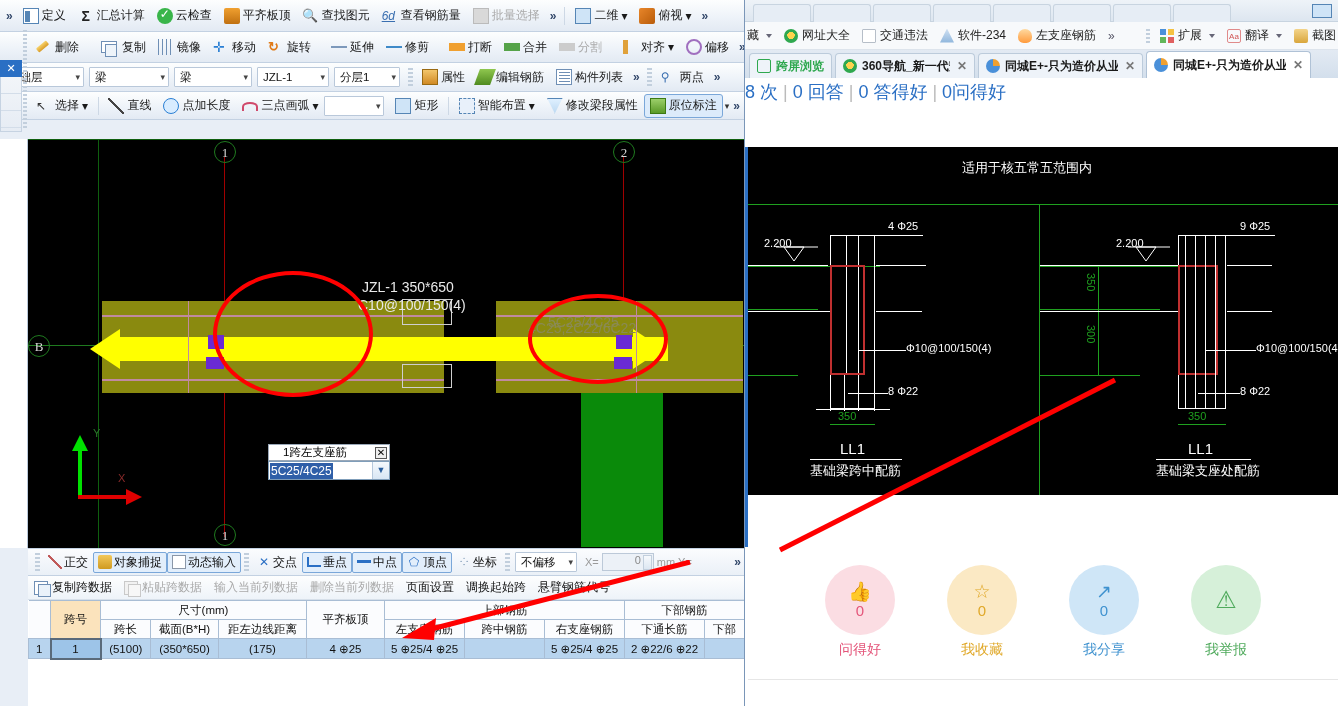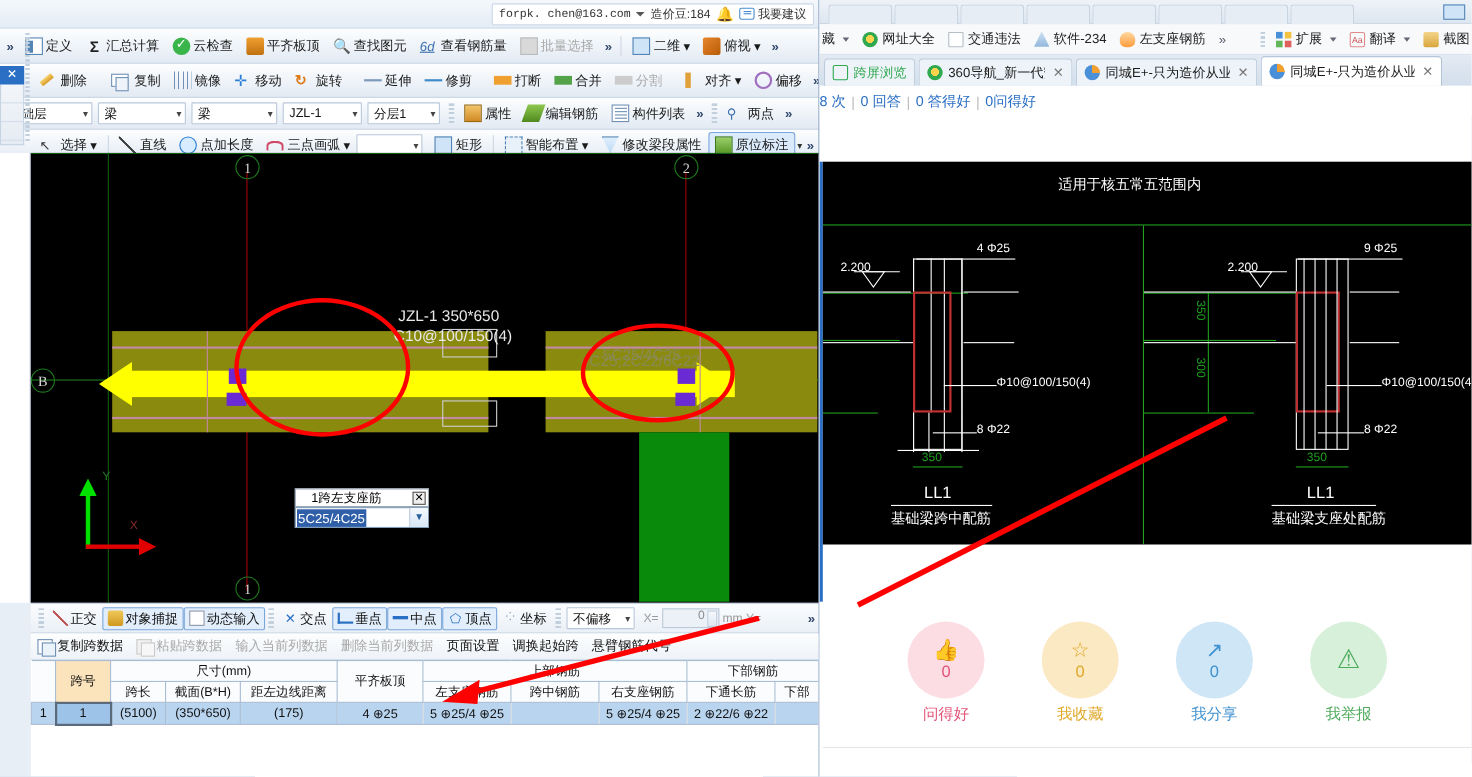--- a/index.html
+++ b/index.html
@@ -241,31 +241,31 @@
      linear-gradient(#63b75a,#63b75a) 0 8px/6px 6px no-repeat,
      linear-gradient(#e06060,#e06060) 8px 8px/6px 6px no-repeat;}
   .bmi-tr{border:1px solid #e08a8a;color:#d05555;font-size:8px;text-align:center;line-height:13px;border-radius:2px;}
   .bmi-shot{background:linear-gradient(#f3d48a,#d9a63c);border-radius:2px;}
   .bm-caret{width:0;height:0;border-left:3.5px solid transparent;border-right:3.5px solid transparent;border-top:4px solid #667;margin-left:3px;}
   .bm-dots{width:4px;height:14px;background:repeating-linear-gradient(to bottom,#c2cfdd 0 2px,transparent 2px 4px);margin-right:10px;}
 
   #br-tabs{height:28px;background:linear-gradient(#e3eaf3,#d3dfec);display:flex;align-items:flex-end;padding-left:4px;}
   .tab{height:25px;display:flex;align-items:center;gap:5px;padding:0 7px;
      background:#eef3f9;border:1px solid #bccbdb;border-bottom:none;border-radius:4px 4px 0 0;
-     font-size:12px;color:#1a1a1a;margin-right:3px;max-width:165px;overflow:hidden;white-space:nowrap;}
+     font-size:12px;color:#1a1a1a;margin-right:3px;max-width:165px;overflow:hidden;white-space:nowrap;font-weight:bold;}
   .tab.active{background:#fff;border-color:#b0c2d6;height:27px;}
   .tab .tab-x{color:#777;font-size:12px;margin-left:2px;}
   .tab-ic{width:14px;height:14px;flex:0 0 14px;display:inline-block;}
   .ti-phone{border:1.5px solid #2fa84f;border-radius:2px;}
   .ti-360{background:radial-gradient(circle at 50% 45%,#ffd34d 0 35%,#2fa84f 36% 100%);border-radius:50%;}
   .ti-tc{background:conic-gradient(#f0a030 0 25%,#4a90d9 25% 100%);border-radius:50%;}
   .tab-label{overflow:hidden;text-overflow:clip;}
 
   #br-meta{height:28px;background:#fff;display:flex;align-items:center;
-     padding-left:0px;font-size:13px;color:#2a6fc4;}
+     padding-left:0px;font-size:18px;color:#2a6fc4;}
   #br-meta .sep{color:#bbb;margin:0 5px;}
 
   #br-figure{position:absolute;left:3px;top:147px;width:590px;height:348px;background:#000;overflow:hidden;}
   .fg-line{position:absolute;background:#ffffff;}
   .fg-green{position:absolute;background:#1fa01f;}
   .fg-txt{position:absolute;color:#fff;font-size:11px;font-family:"Liberation Sans",sans-serif;white-space:nowrap;}
   .fg-txt.g{color:#1fa01f;}
   .fg-title{position:absolute;color:#fff;font-size:13px;font-family:"Liberation Serif",serif;white-space:nowrap;}
 
   #br-question{position:absolute;left:3px;top:498px;width:590px;height:40px;
@@ -279,32 +279,20 @@
   .act-num{font-size:15px;line-height:16px;}
   .act-label{margin-top:6px;font-size:14px;}
 
   #br-leftedge{position:absolute;left:0;top:147px;width:3px;height:400px;background:#2a6fc4;}
 </style>
 </head>
 <body>
 
 <div id="cad-app">
 
-  <div id="cad-titlebar">
-    <div class="acct-box">
-      <span class="mail">forpk. chen@163.com</span>
-      <span class="caret"></span>
-      <span class="bean">造价豆:184</span>
-      <span class="bell">🔔</span>
-      <span class="sugg">
-        <span class="sugg-ic"></span>
-        <span>我要建议</span>
-      </span>
-    </div>
-  </div>
 
   <div class="tb" id="tb-row1">
     <span class="chev">»</span>
     <span class="tb-btn">
       <span class="ic ic-define"></span>
       <span>定义</span>
       </span>
     <span class="tb-btn">
       <span class="ic ic-sigma">Σ</span>
       <span>汇总计算</span>

